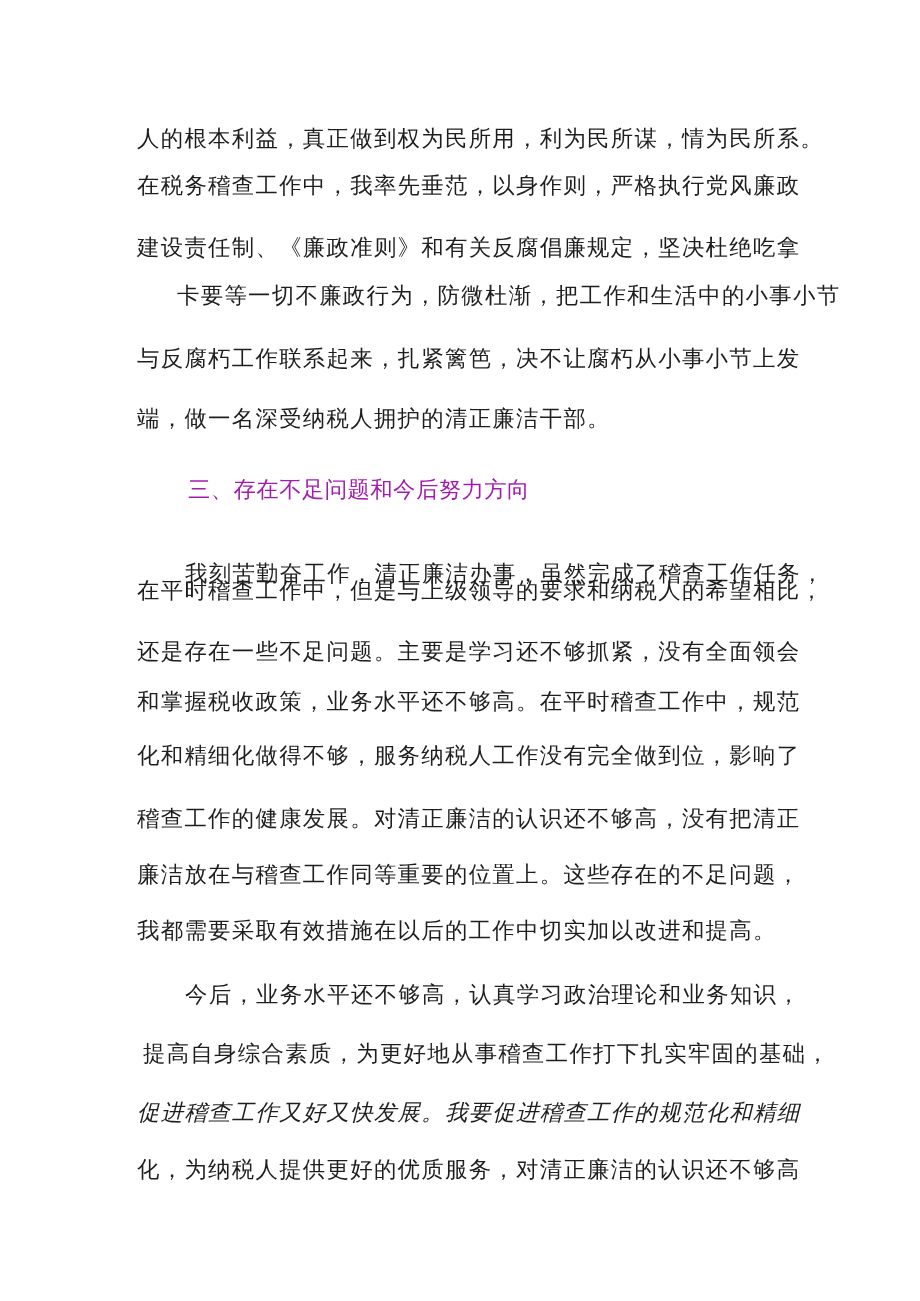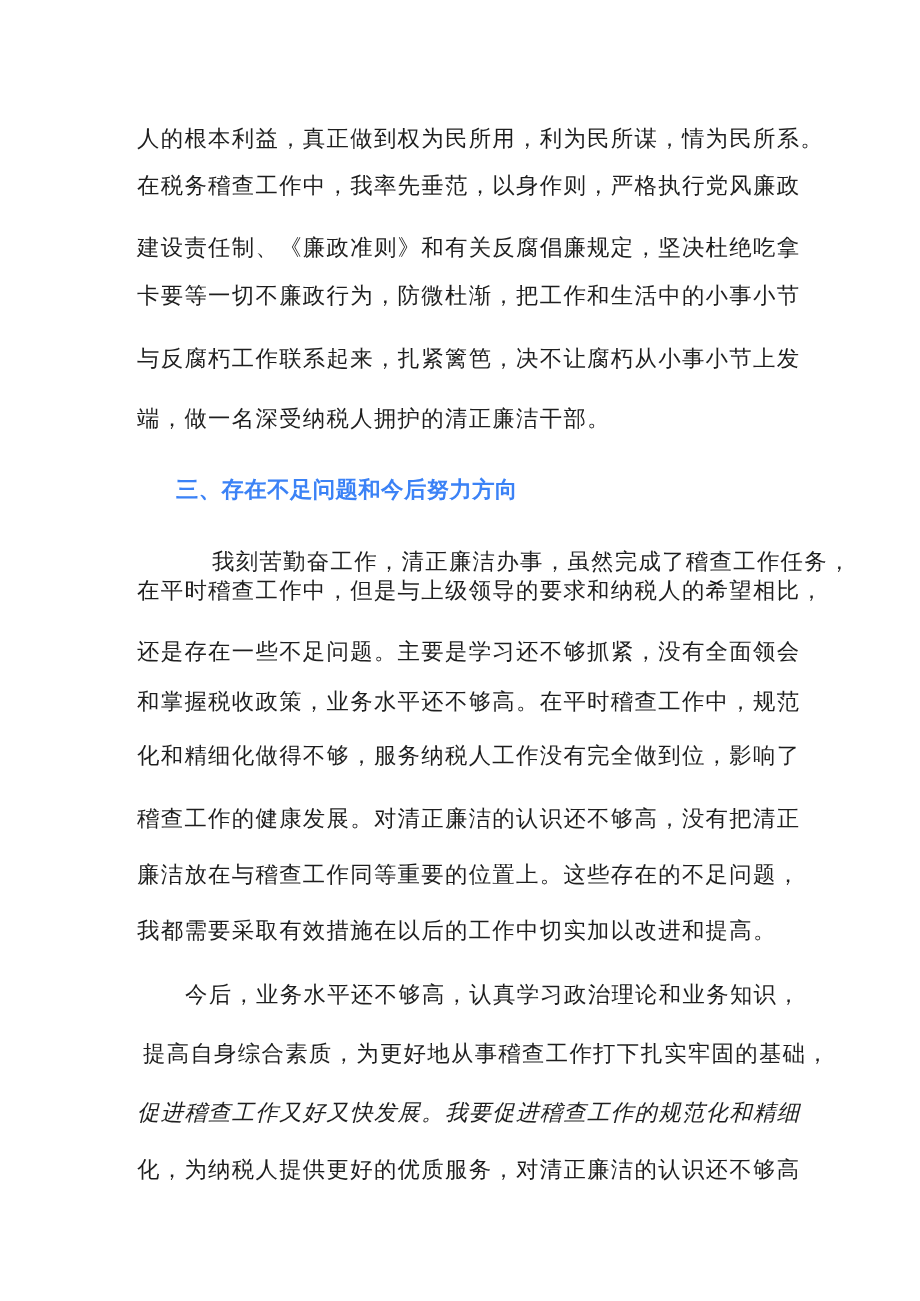--- a/index.html
+++ b/index.html
@@ -29,48 +29,48 @@
       line-height: 30px;
       font-size: 22.4px;
       letter-spacing: 1.3px;
       white-space: nowrap;
       font-weight: normal;
       color: #1e1e1e;
     }
     .line.indent { left: 185px; }
     .heading {
       position: absolute;
-      left: 176px;
+      left: 188px;
       height: 30px;
       line-height: 30px;
       font-size: 22.4px;
       letter-spacing: 0.4px;
       white-space: nowrap;
-      font-weight: bold;
-      color: #3b82f6;
+      font-weight: normal;
+      color: #a21caf;
     }
   </style>
 </head>
 <body>
 
 <div class="page">
 
   <div>
     <div class="line" style="top:123px;">人的根本利益，真正做到权为民所用，利为民所谋，情为民所系。</div>
     <div class="line" style="top:170px;">在税务稽查工作中，我率先垂范，以身作则，严格执行党风廉政</div>
     <div class="line" style="top:232px;">建设责任制、《廉政准则》和有关反腐倡廉规定，坚决杜绝吃拿</div>
-    <div class="line" style="top:280px;">卡要等一切不廉政行为，防微杜渐，把工作和生活中的小事小节</div>
+    <div class="line" style="top:280px;margin-left:40px;">卡要等一切不廉政行为，防微杜渐，把工作和生活中的小事小节</div>
     <div class="line" style="top:343px;">与反腐朽工作联系起来，扎紧篱笆，决不让腐朽从小事小节上发</div>
     <div class="line" style="top:403px;">端，做一名深受纳税人拥护的清正廉洁干部。</div>
   </div>
 
   <div class="heading" style="top:474px;">三、存在不足问题和今后努力方向</div>
 
   <div>
-    <div class="line indent" style="top:546px;margin-left:27px;">我刻苦勤奋工作，清正廉洁办事，虽然完成了稽查工作任务，</div>
+    <div class="line indent" style="top:558px;">我刻苦勤奋工作，清正廉洁办事，虽然完成了稽查工作任务，</div>
     <div class="line" style="top:575px;">在平时稽查工作中，但是与上级领导的要求和纳税人的希望相比，</div>
     <div class="line" style="top:636px;">还是存在一些不足问题。主要是学习还不够抓紧，没有全面领会</div>
     <div class="line" style="top:686px;">和掌握税收政策，业务水平还不够高。在平时稽查工作中，规范</div>
     <div class="line" style="top:740px;">化和精细化做得不够，服务纳税人工作没有完全做到位，影响了</div>
     <div class="line" style="top:803px;">稽查工作的健康发展。对清正廉洁的认识还不够高，没有把清正</div>
     <div class="line" style="top:859px;">廉洁放在与稽查工作同等重要的位置上。这些存在的不足问题，</div>
     <div class="line" style="top:915px;">我都需要采取有效措施在以后的工作中切实加以改进和提高。</div>
   </div>
 
   <div>

